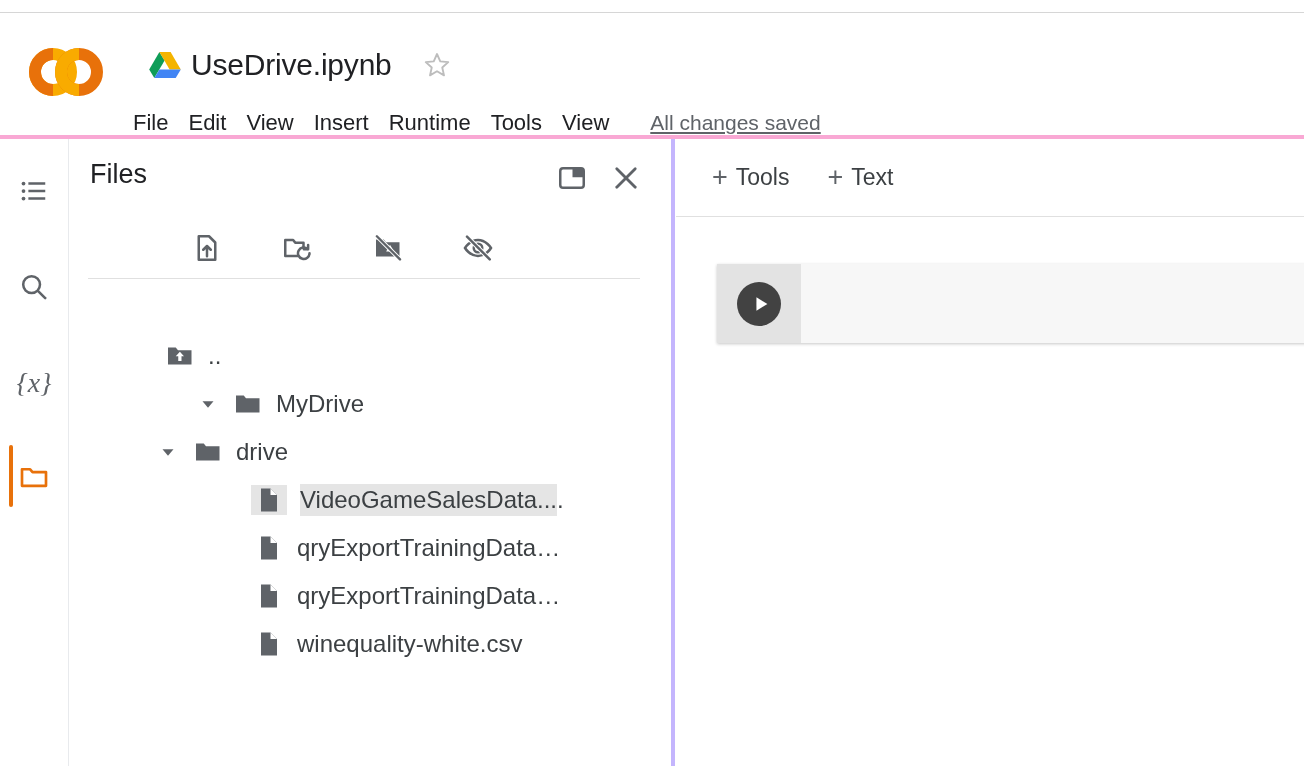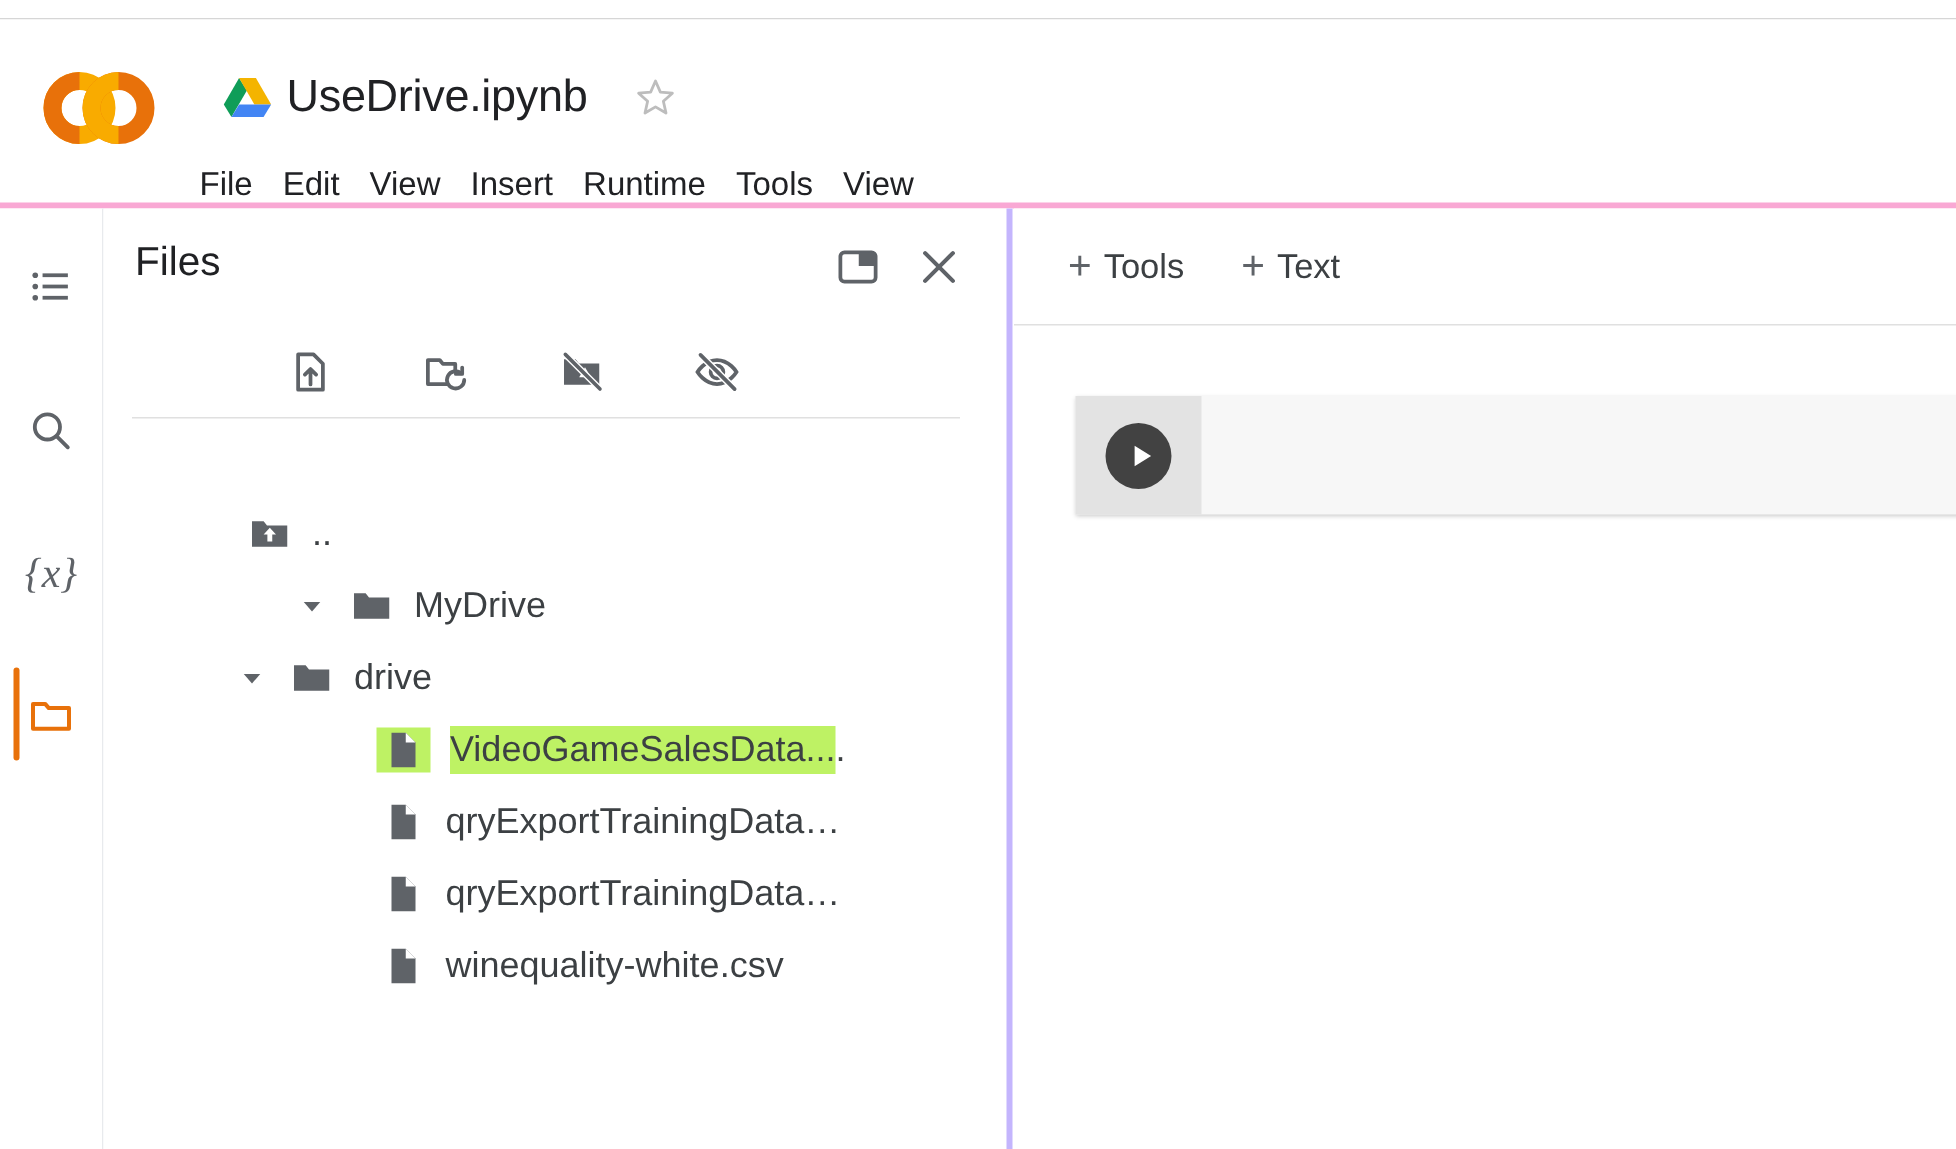--- a/index.html
+++ b/index.html
@@ -209,21 +209,21 @@
     justify-content: center;
   }
   .node-label {
     font-size: 24px;
     color: #3c4043;
     margin-left: 13px;
     letter-spacing: 0px;
   }
   .row-hl .node-icon,
   .row-hl .node-label {
-    background: #bef264;
+    background: #e5e5e5;
   }
   .row-hl .node-icon { padding: 0 3px; margin-left: -3px; }
   .row-hl .node-label { padding: 2px 0; }
   .label-tail { font-size: 24px; color: #3c4043; }
 
   
   .notebook {
     position: absolute;
     left: 676px; top: 139px;
     width: 628px;
@@ -322,20 +322,21 @@
     </div>
 
     <div class="menubar">
       <div class="menu-item">File</div>
       <div class="menu-item">Edit</div>
       <div class="menu-item">View</div>
       <div class="menu-item">Insert</div>
       <div class="menu-item">Runtime</div>
       <div class="menu-item">Tools</div>
       <div class="menu-item">View</div>
+      <div class="saved-status">All changes saved</div>
     </div>
   </div>
 
   <div class="rail">
 
     <div class="rail-btn" style="top:22px">
       <span>
         <svg viewBox="0 0 24 24" width="30" height="30" aria-hidden="true">
           <circle cx="3.6" cy="6" r="1.5" fill="#5f6368"></circle>
           <circle cx="3.6" cy="12" r="1.5" fill="#5f6368"></circle>

